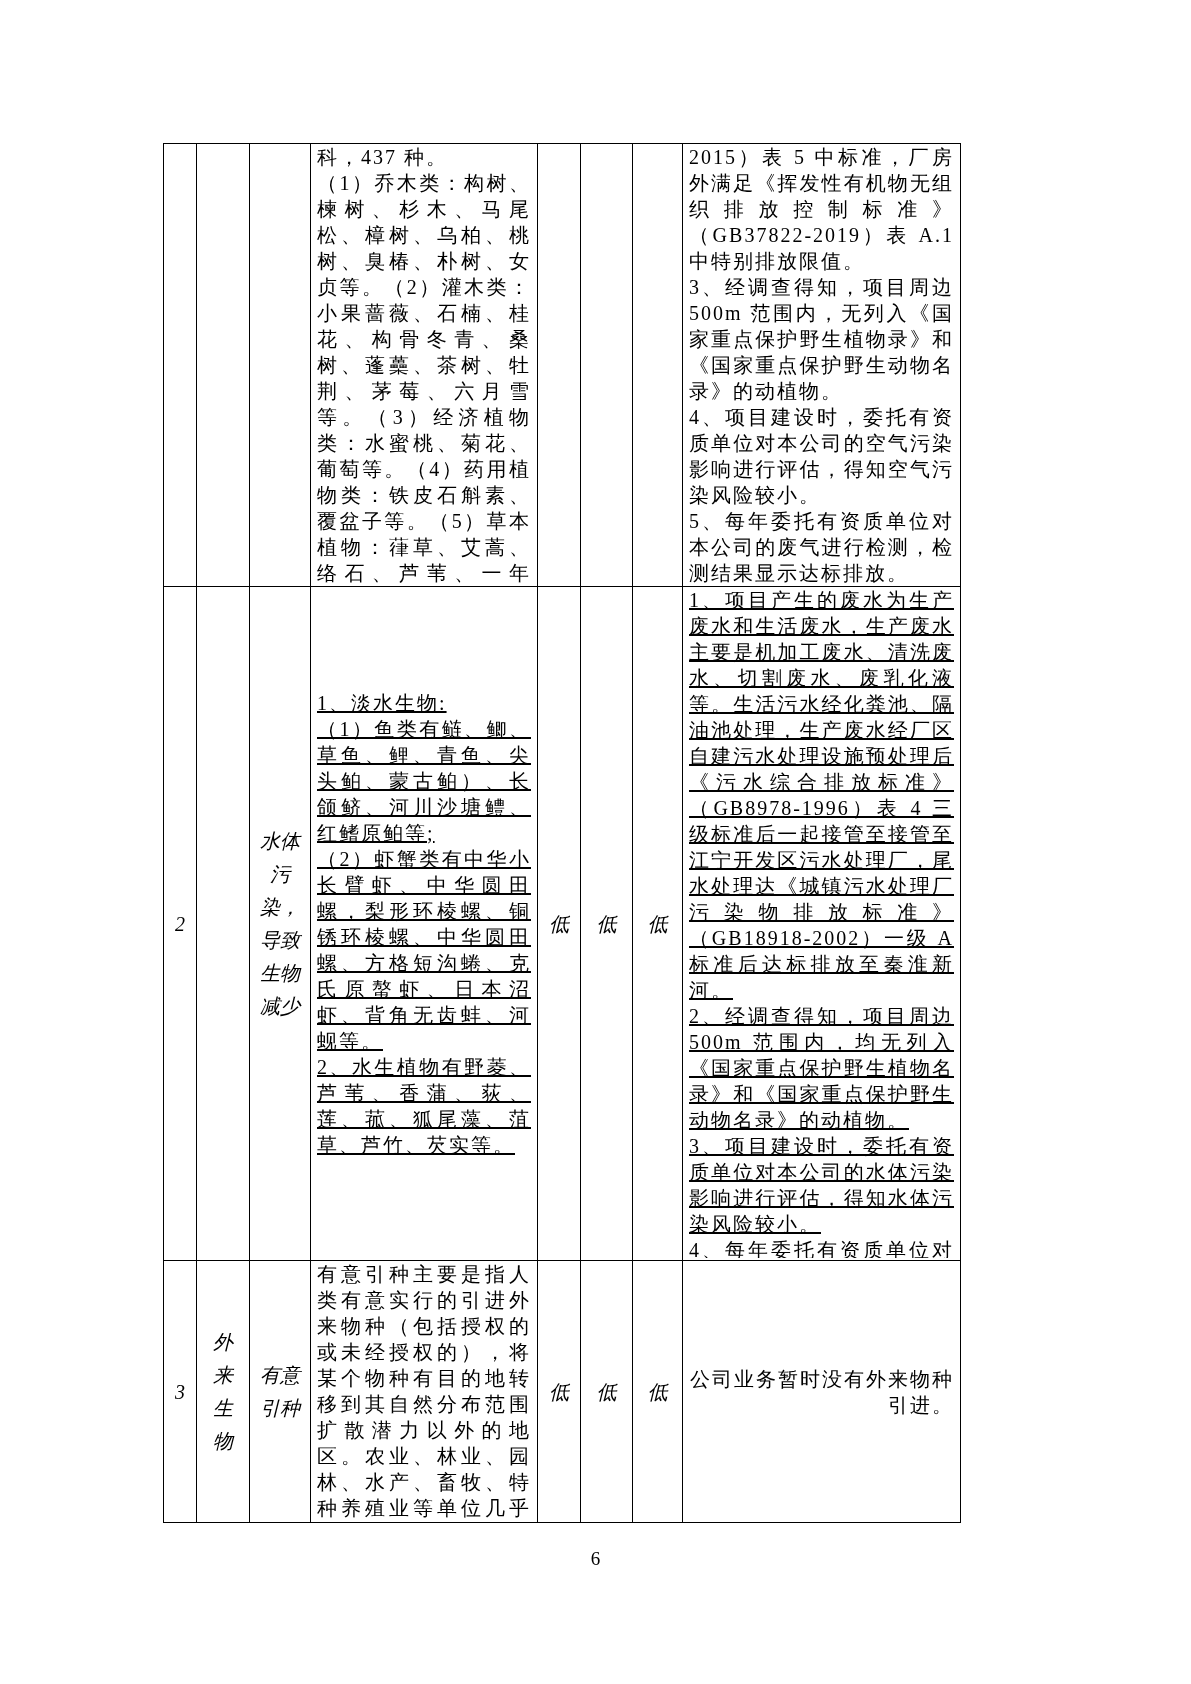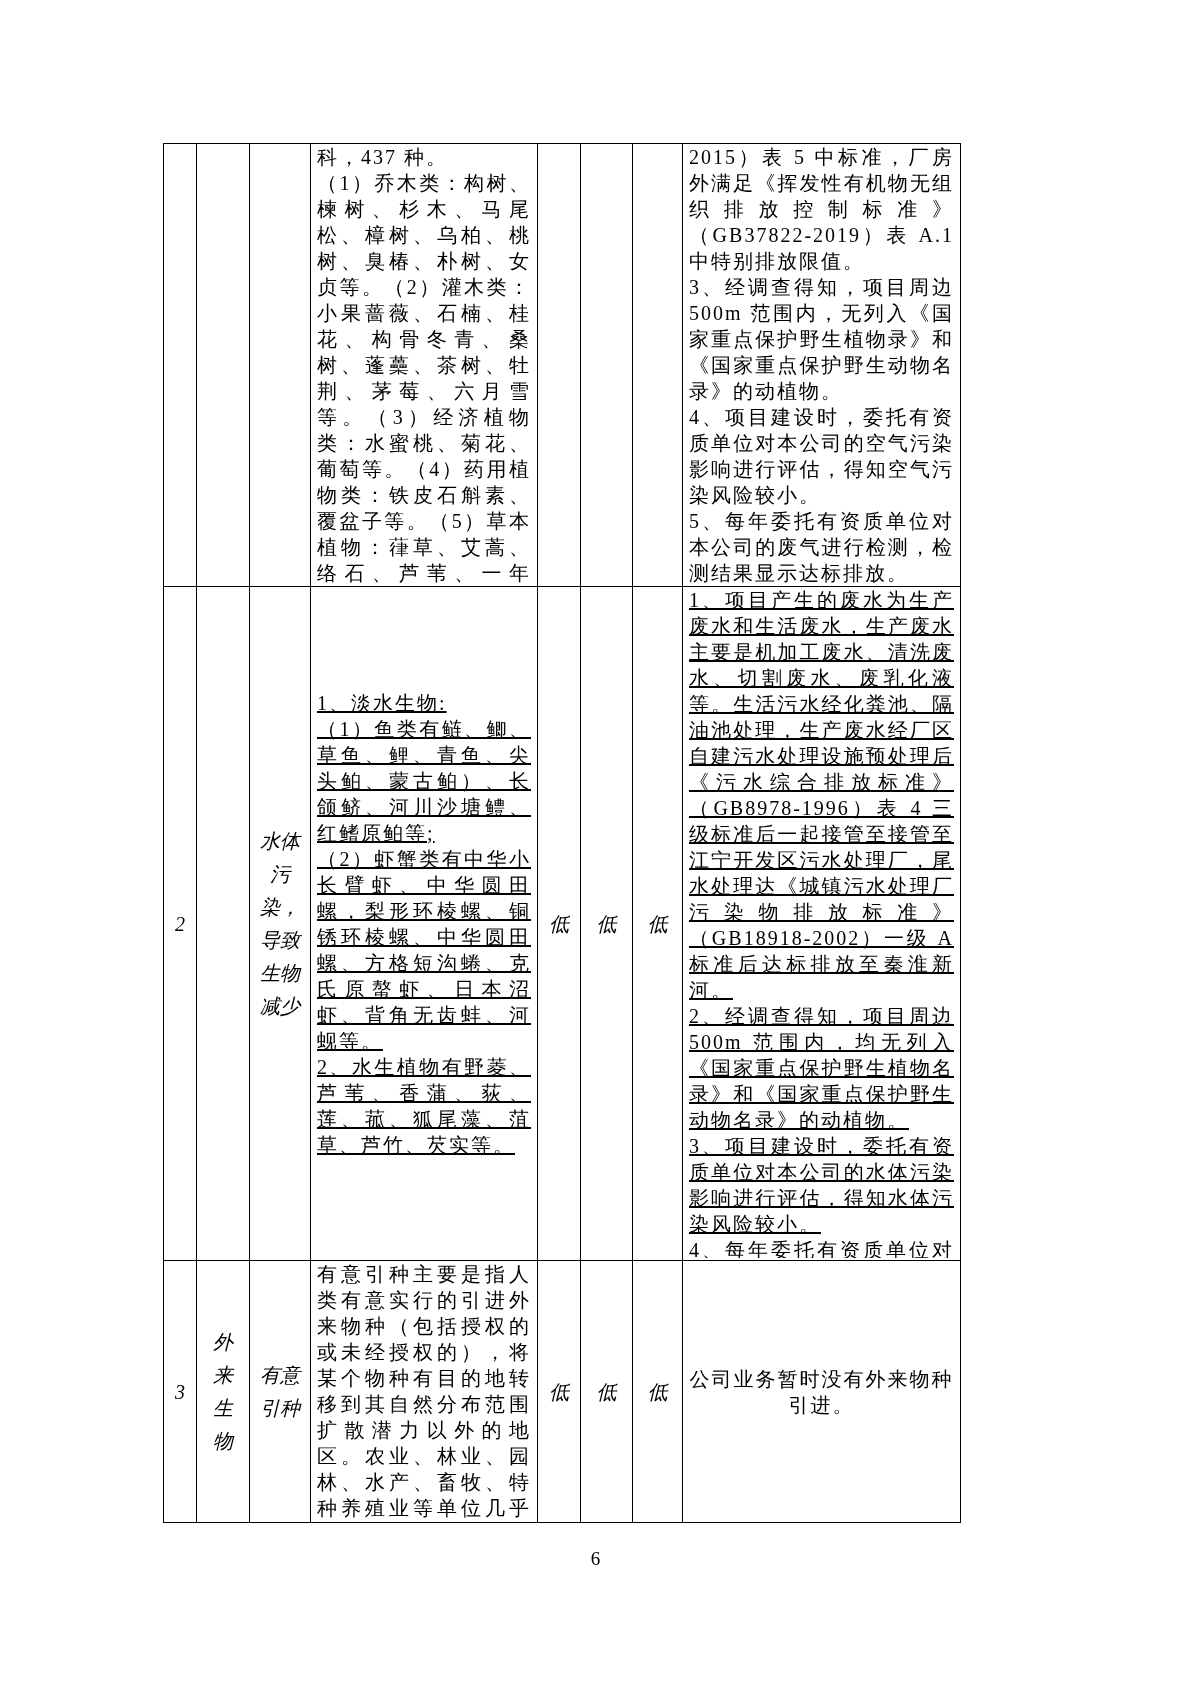--- a/index.html
+++ b/index.html
@@ -165,19 +165,19 @@
       <td class="c-rating">
         <div class="v">低</div>
       </td>
       <td class="c-rating">
         <div class="v">低</div>
       </td>
       <td class="c-rating">
         <div class="v">低</div>
       </td>
       <td>
-        <div class="t clip-r3" style="text-align:center">公司业务暂时没有外来物种引进。</div>
+        <div class="t clip-r3" style="text-align:right">公司业务暂时没有外来物种引进。</div>
       </td>
     </tr>
   </tbody>
 </table>
 
 <div class="page-number">6</div>
 
 </body></html>

